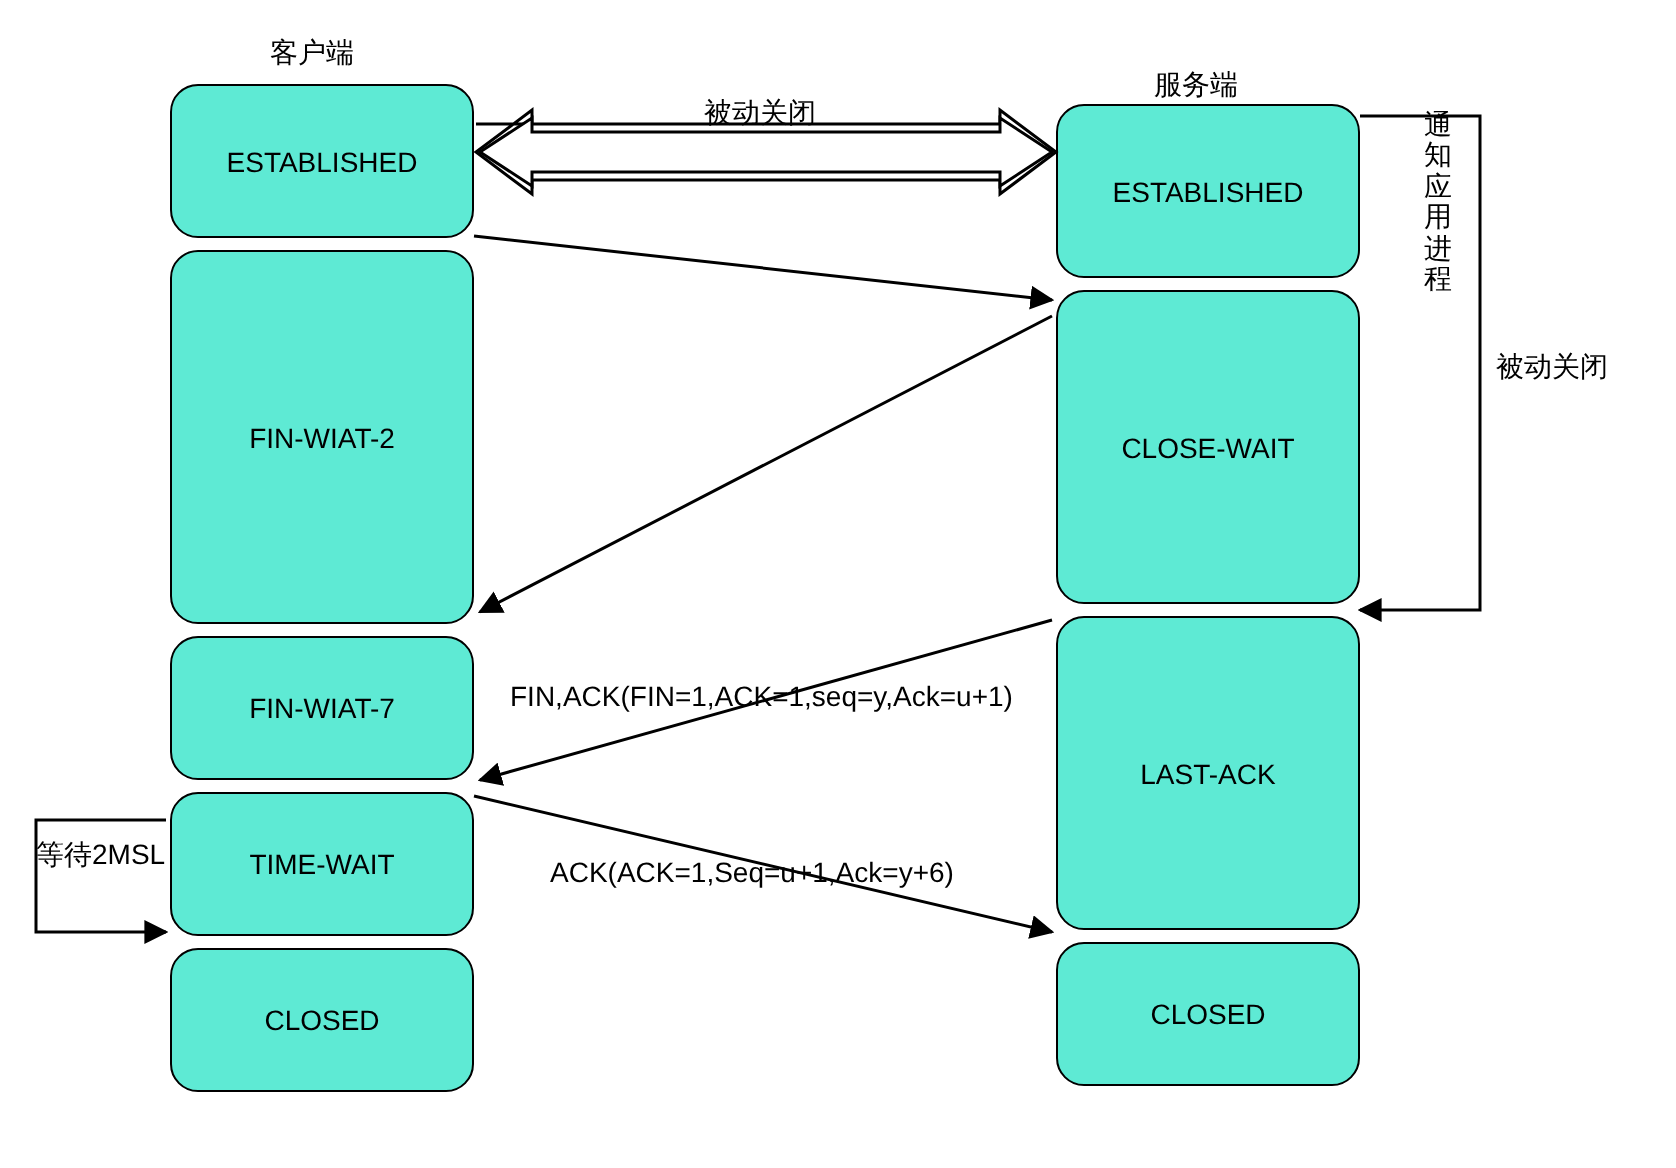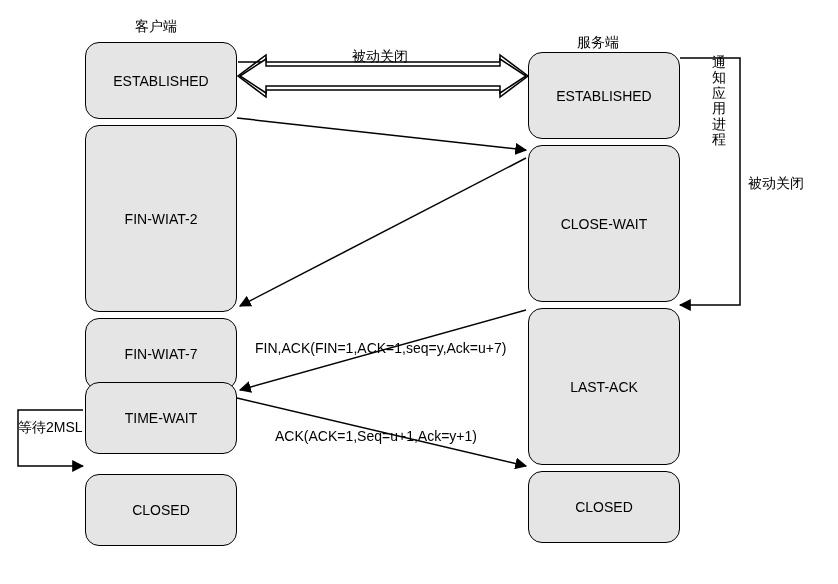--- a/index.html
+++ b/index.html
@@ -1,39 +1,39 @@
 <!DOCTYPE html>
 <html><head>
 <meta charset="utf-8">
 <style>
   html,body{margin:0;padding:0;background:#fff;font-family:Arial,"Microsoft YaHei",sans-serif;font-size:14px;color:#000}
   .canvas{position:relative;width:838px;height:584px}
   svg{position:absolute;left:0;top:0}
-  .box{position:absolute;border:1.5px solid #000;border-radius:14px;display:flex;align-items:center;justify-content:center;text-align:center;background:#e5e5e5}
+  .box{position:absolute;border:1.5px solid #000;border-radius:14px;display:flex;align-items:center;justify-content:center;text-align:center;background:#5eead4}
   .lbl{position:absolute;white-space:nowrap;text-align:left}
   .vlbl{position:absolute;white-space:normal;width:18px;line-height:1.1}
 </style>
 </head>
 <body>
 
 <div class="canvas">
 
   <div class="lbl" style="left:135px;top:18px">客户端</div>
   <div class="lbl" style="left:577px;top:34px">服务端</div>
 
   <div class="box" style="left:85px;top:42px;width:150px;height:75px">
     <span>ESTABLISHED</span>
   </div>
   <div class="box" style="left:85px;top:125px;width:150px;height:185px">
     <span>FIN-WIAT-2</span>
   </div>
   <div class="box" style="left:85px;top:318px;width:150px;height:70px">
     <span>FIN-WIAT-7</span>
   </div>
-  <div class="box" style="left:85px;top:382px;width:150px;height:70px">
+  <div class="box" style="left:85px;top:396px;width:150px;height:70px">
     <span>TIME-WAIT</span>
   </div>
   <div class="box" style="left:85px;top:474px;width:150px;height:70px">
     <span>CLOSED</span>
   </div>
 
   <div class="box" style="left:528px;top:52px;width:150px;height:85px">
     <span>ESTABLISHED</span>
   </div>
   <div class="box" style="left:528px;top:145px;width:150px;height:155px">
@@ -66,21 +66,21 @@
     <line x1="526" y1="310" x2="240" y2="390" stroke="#000" stroke-width="1.5" marker-end="url(#ah)"></line>
 
     <line x1="237" y1="398" x2="526" y2="466" stroke="#000" stroke-width="1.5" marker-end="url(#ah)"></line>
 
     <path d="M680,58 L740,58 L740,305 L680,305" fill="none" stroke="#000" stroke-width="1.5" marker-end="url(#ah)"></path>
 
     <path d="M83,410 L18,410 L18,466 L83,466" fill="none" stroke="#000" stroke-width="1.5" marker-end="url(#ah)"></path>
   </svg>
 
   <div class="lbl" style="left:352px;top:48px">被动关闭</div>
-  <div class="lbl" style="left:255px;top:340px">FIN,ACK(FIN=1,ACK=1,seq=y,Ack=u+7)</div>
-  <div class="lbl" style="left:275px;top:428px">ACK(ACK=1,Seq=u+1,Ack=y+1)</div>
+  <div class="lbl" style="left:255px;top:340px">FIN,ACK(FIN=1,ACK=1,seq=y,Ack=u+1)</div>
+  <div class="lbl" style="left:275px;top:428px">ACK(ACK=1,Seq=u+1,Ack=y+6)</div>
 
   <div class="vlbl" style="left:712px;top:55px">通知应用进程</div>
   <div class="lbl" style="left:748px;top:175px">被动关闭</div>
 
   <div class="lbl" style="left:18px;top:419px">等待2MSL</div>
 
 </div>
 
 </body></html>

